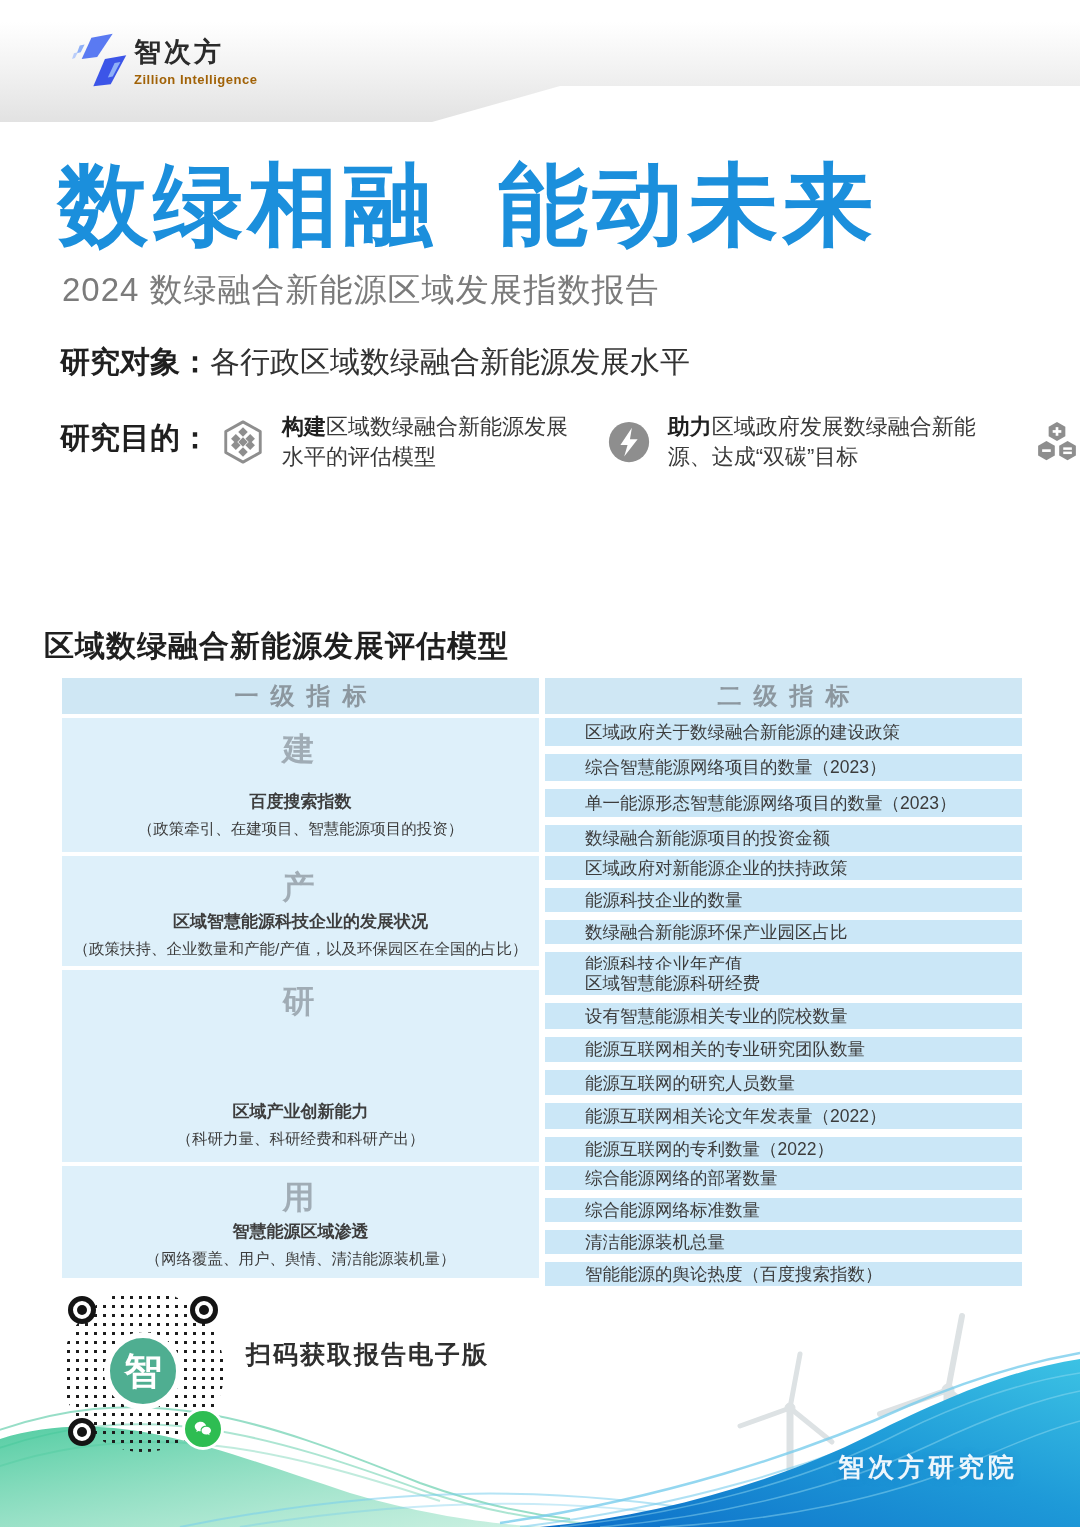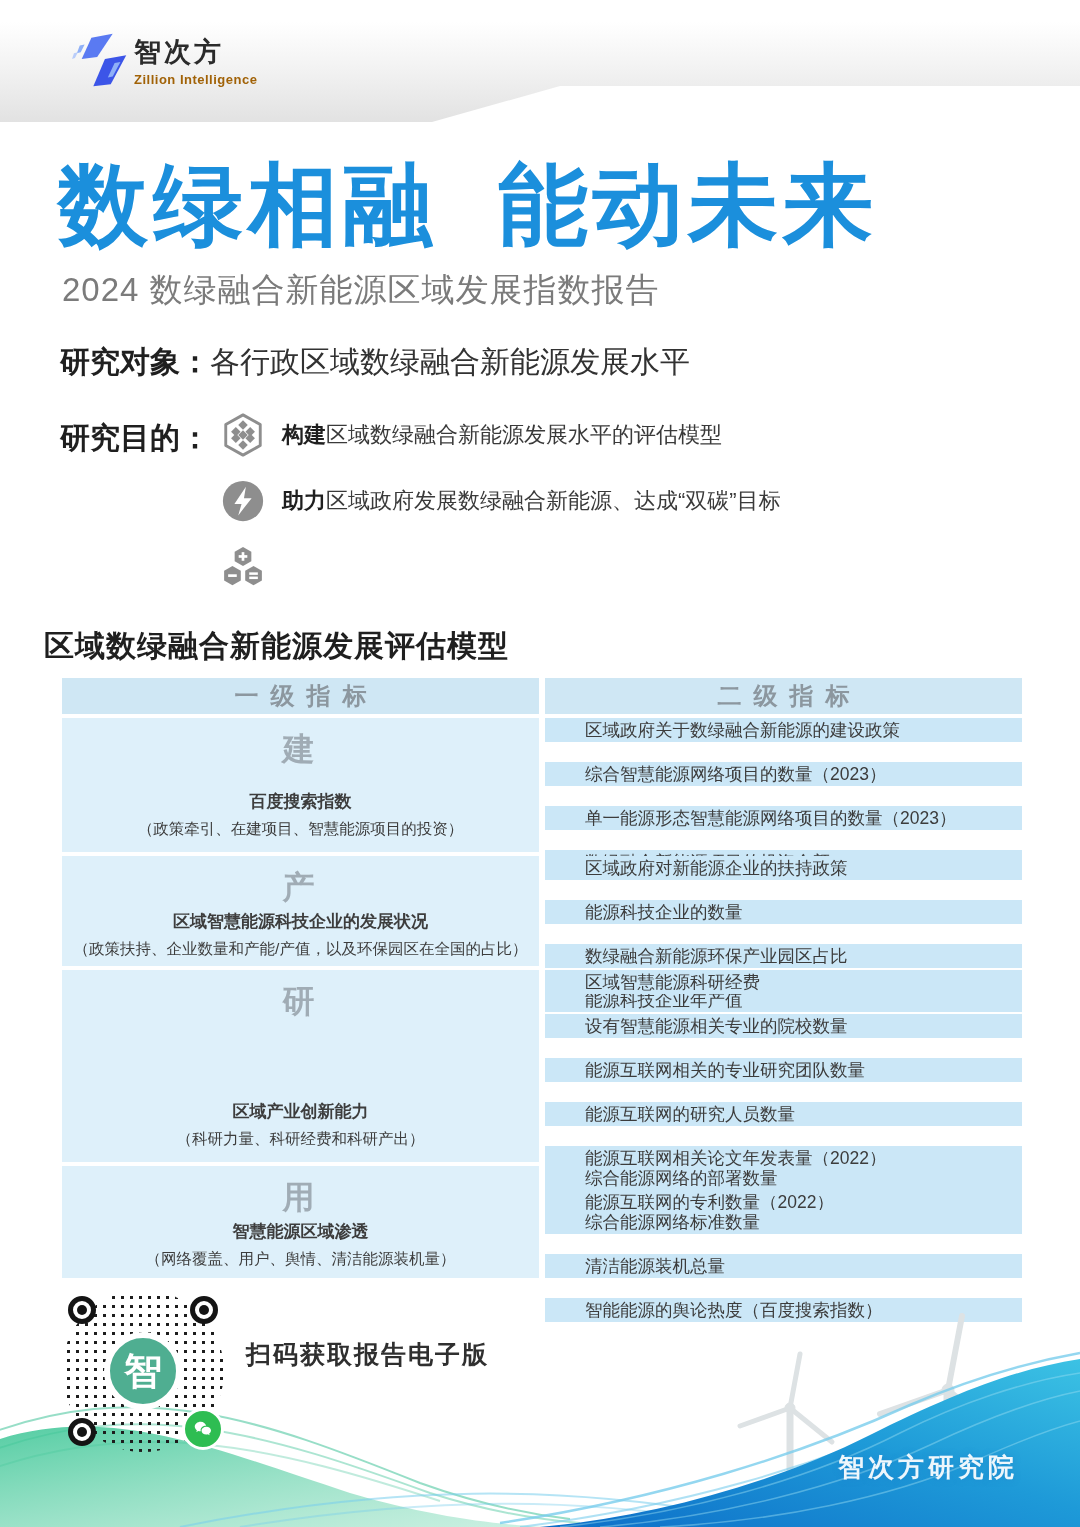--- a/index.html
+++ b/index.html
@@ -23,21 +23,21 @@
     position:absolute;top:158px;left:58px;margin:0;
     font-size:90px;line-height:1.05;font-weight:900;color:#1b8fdc;letter-spacing:5px;white-space:pre;
   }
   .subtitle{position:absolute;top:268px;left:62px;font-size:33px;color:#7b7b7b;font-weight:500;letter-spacing:1px;}
   
   .research-object{position:absolute;top:342px;left:60px;font-size:30px;}
   .research-object .label{font-weight:800;color:#1f1f1f;}
   .research-object .content{font-weight:400;color:#323232;}
   .research-purpose{position:absolute;top:412px;left:60px;display:flex;align-items:flex-start;}
   .research-purpose .label{font-size:30px;font-weight:800;color:#1f1f1f;width:160px;flex:0 0 auto;padding-top:6px;}
-  .purpose-items{display:flex;flex-direction:column;gap:20px;}
+  .purpose-items{display:flex;gap:20px;}
   .purpose-item{display:flex;align-items:center;gap:16px;min-height:46px;}
   .purpose-icon{width:46px;height:46px;flex:0 0 auto;display:flex;align-items:center;justify-content:center;}
   .purpose-icon svg{width:46px;height:46px;}
   .purpose-text{font-size:22px;color:#3a3a3a;}
   .purpose-text b{font-weight:800;color:#1f1f1f;}
   
   .model-title{position:absolute;top:626px;left:44px;margin:0;font-size:30px;font-weight:800;color:#1f1f1f;letter-spacing:1px;}
   .model-table{position:absolute;top:678px;left:62px;width:960px;}
   .model-header{display:flex;gap:6px;height:36px;}
   .hcell{
@@ -47,21 +47,21 @@
   .model-group{display:flex;gap:6px;margin-top:4px;}
   .g0{height:134px}.g1{height:110px}.g2{height:192px}.g3{height:112px}
   .left-cell{
     width:477px;flex:0 0 auto;background:#def0fa;
     display:flex;flex-direction:column;align-items:center;text-align:center;
   }
   .big-char{font-size:32px;font-weight:700;color:#a0acb5;letter-spacing:4px;margin-top:10px;}
   .left-info{margin-top:auto;margin-bottom:12px;}
   .left-name{font-size:17px;font-weight:600;color:#3d3d3d;}
   .left-desc{font-size:15.5px;font-weight:400;color:#3d3d3d;margin-top:6px;}
-  .right-rows{flex:1;display:flex;flex-direction:column;gap:20px;}
+  .right-rows{flex:1;display:flex;flex-direction:column;gap:8px;}
   .right-row{
     flex:1;background:#cbe7f7;display:flex;align-items:center;
     padding-left:40px;font-size:17.5px;color:#3c3c3c;font-weight:500;
   }
   
   .qr-block{position:absolute;top:1290px;left:62px;display:flex;align-items:flex-start;gap:22px;z-index:5;}
   .qr{position:relative;width:162px;height:162px;flex:0 0 auto;}
   .qr-dots{
     position:absolute;inset:0;border-radius:50%;
     background-image:radial-gradient(circle,#1d1d1d 1.7px,transparent 2px);

